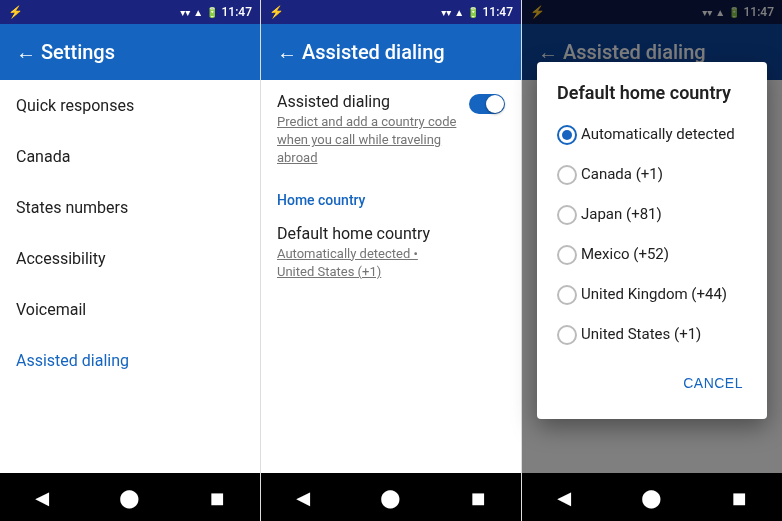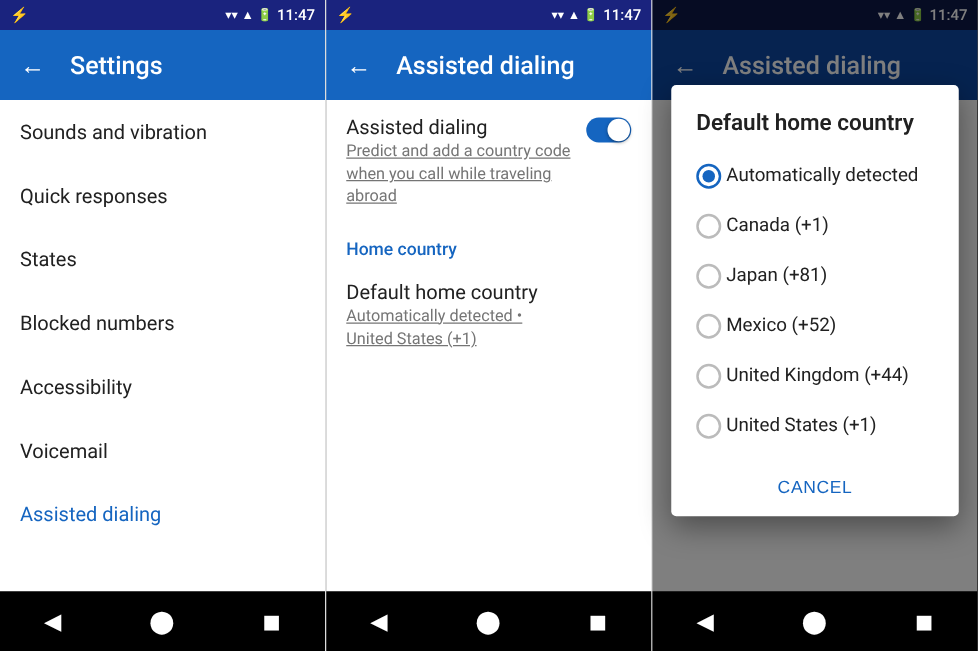--- a/index.html
+++ b/index.html
@@ -54,21 +54,21 @@
       background: #1565c0;
       display: flex;
       align-items: center;
       padding: 0 16px;
       flex-shrink: 0;
     }
     .toolbar-title {
       color: #fff;
       font-size: 20px;
       font-weight: 500;
-      margin-left: 20px;
+      margin-left: 5px;
     }
     .toolbar-back {
       color: #fff;
       font-size: 20px;
       cursor: pointer;
     }
 
     
     .settings-list { flex: 1; overflow-y: auto; }
     .settings-item {
@@ -188,22 +188,22 @@
       width: 10px;
       height: 10px;
       border-radius: 50%;
       background: #1565c0;
     }
 
     .option-label { font-size: 15px; color: #212121; }
 
     .dialog-actions {
       display: flex;
-      justify-content: center;
-      padding: 8px 12px 8px;
+      justify-content: flex-end;
+      padding: 8px 12px 20px;
     }
     .dialog-btn {
       padding: 8px 12px;
       font-size: 14px;
       font-weight: 500;
       color: #1565c0;
       background: none;
       border: none;
       cursor: pointer;
       text-transform: uppercase;
@@ -227,30 +227,27 @@
       </div>
     </div>
 
     <div class="toolbar">
       <span class="toolbar-back">←</span>
       <span class="toolbar-title">Settings</span>
     </div>
 
     <div class="settings-list">
       <div class="settings-item">
-        <div class="settings-item-text">Sounds and vibration</div>
-      </div>
-      <div class="settings-item">
         <div class="settings-item-text">Quick responses</div>
       </div>
       <div class="settings-item">
-        <div class="settings-item-text">States</div>
-      </div>
-      <div class="settings-item">
-        <div class="settings-item-text">Blocked numbers</div>
+        <div class="settings-item-text">Canada</div>
+      </div>
+      <div class="settings-item">
+        <div class="settings-item-text">States numbers</div>
       </div>
       <div class="settings-item">
         <div class="settings-item-text">Accessibility</div>
       </div>
       <div class="settings-item">
         <div class="settings-item-text">Voicemail</div>
       </div>
       <div class="settings-item active">
         <div class="settings-item-text">Assisted dialing</div>
       </div>

